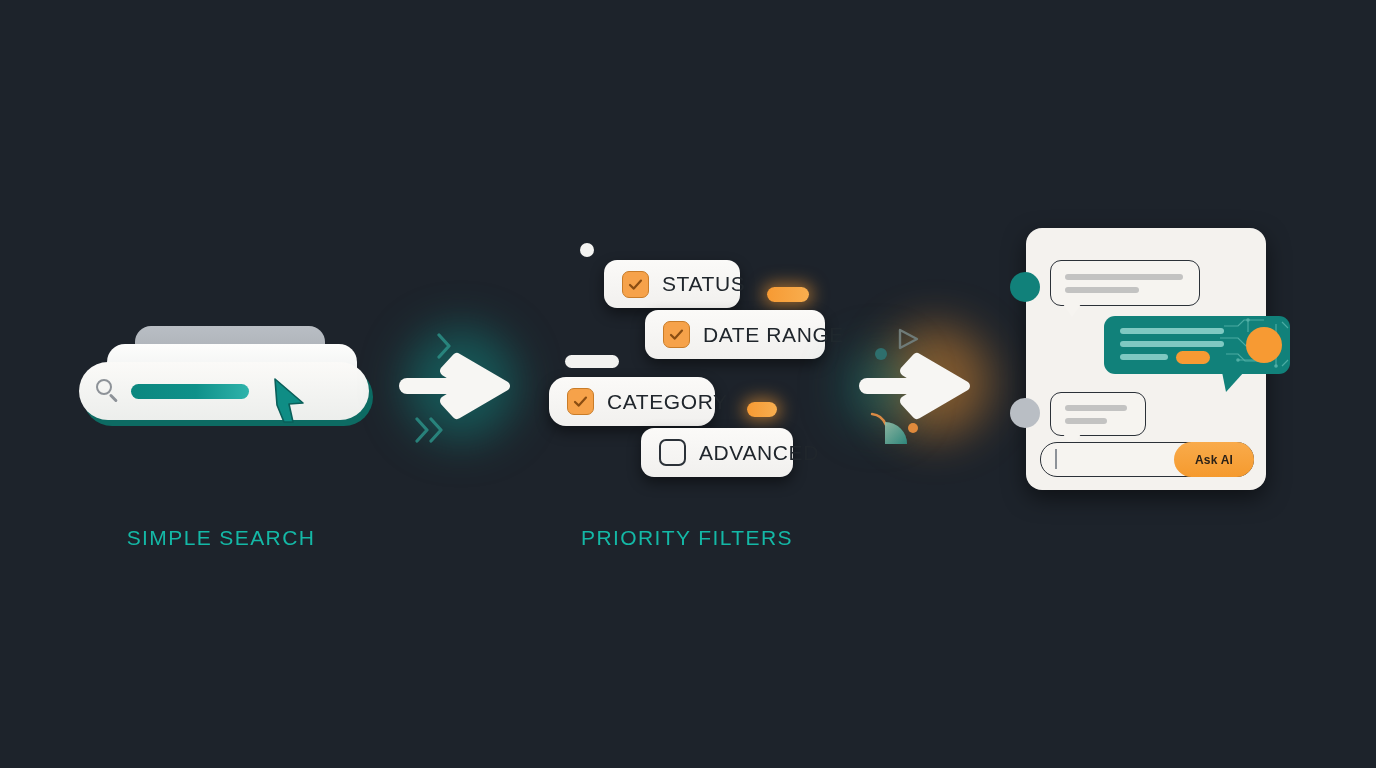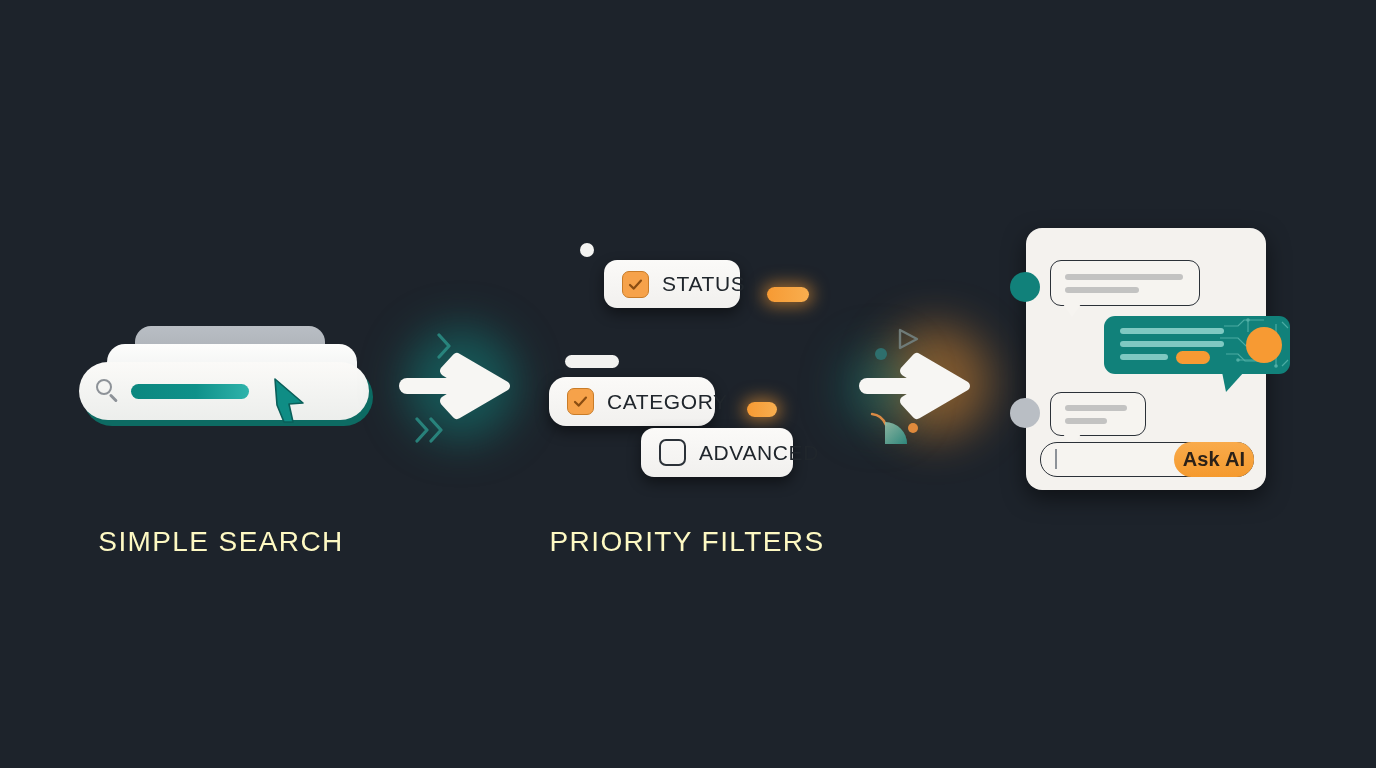--- a/index.html
+++ b/index.html
@@ -5,22 +5,22 @@
   html,body{margin:0;padding:0;}
   body{
     width:1376px;height:768px;overflow:hidden;
     background:#1d232b;
     font-family:"Liberation Sans", sans-serif;
     position:relative;
   }
   .stage{position:absolute;inset:0;}
   .label{
     position:absolute;
-    color:#fef9c3;
-    font-size:28px;
+    color:#14b8a6;
+    font-size:21px;
     letter-spacing:1.4px;
     font-weight:400;
     white-space:nowrap;
     text-align:center;
     transform:translateX(-50%);
   }
 
   
   #sec-search{position:absolute;left:75px;top:320px;width:300px;height:120px;}
   .stack-back{
@@ -137,21 +137,21 @@
   .av{position:absolute;width:30px;height:30px;border-radius:50%;}
   .ask-row{
     position:absolute;left:14px;bottom:13px;width:212px;height:33px;
     border:1.4px solid #2b3138;border-radius:17px;background:#f6f4f0;
   }
   .caret{position:absolute;left:14px;top:6px;width:2px;height:20px;background:#8d9298;}
   .ask-btn{
     position:absolute;right:-1px;top:-1px;width:80px;height:35px;
     background:linear-gradient(180deg,#f9ab4b,#f59a2e);
     border-radius:18px;display:flex;align-items:center;justify-content:center;
-    color:#2b2118;font-size:20px;font-weight:700;letter-spacing:.2px;
+    color:#2b2118;font-size:12px;font-weight:700;letter-spacing:.2px;
   }
 </style>
 </head>
 <body style="background: rgb(29, 35, 43);">
 
 <div class="stage">
 
   <div id="sec-search">
     <div class="stack-back"></div>
     <div class="stack-mid"></div>
@@ -195,20 +195,28 @@
 
     <div class="fcard" style="left:36px;top:28px;width:136px;height:48px;margin-left:23px;">
       <span class="cb on">
         <svg width="17" height="17" viewBox="0 0 17 17">
             <path d="M3 9 L6.8 12.6 L14 4.6" fill="none" stroke="#8a4d12" stroke-width="2.2" stroke-linecap="round" stroke-linejoin="round"></path>
           </svg>
       </span>
       <span>STATUS</span>
     </div>
 
+    <div class="fcard" style="left:100px;top:78px;width:180px;height:49px;">
+      <span class="cb on">
+        <svg width="17" height="17" viewBox="0 0 17 17">
+            <path d="M3 9 L6.8 12.6 L14 4.6" fill="none" stroke="#8a4d12" stroke-width="2.2" stroke-linecap="round" stroke-linejoin="round"></path>
+          </svg>
+      </span>
+      <span>DATE RANGE</span>
+    </div>
 
     <div class="fcard" style="left:4px;top:145px;width:166px;height:49px;border-radius:17px;">
       <span class="cb on">
         <svg width="17" height="17" viewBox="0 0 17 17">
             <path d="M3 9 L6.8 12.6 L14 4.6" fill="none" stroke="#8a4d12" stroke-width="2.2" stroke-linecap="round" stroke-linejoin="round"></path>
           </svg>
       </span>
       <span>CATEGORY</span>
     </div>
 

